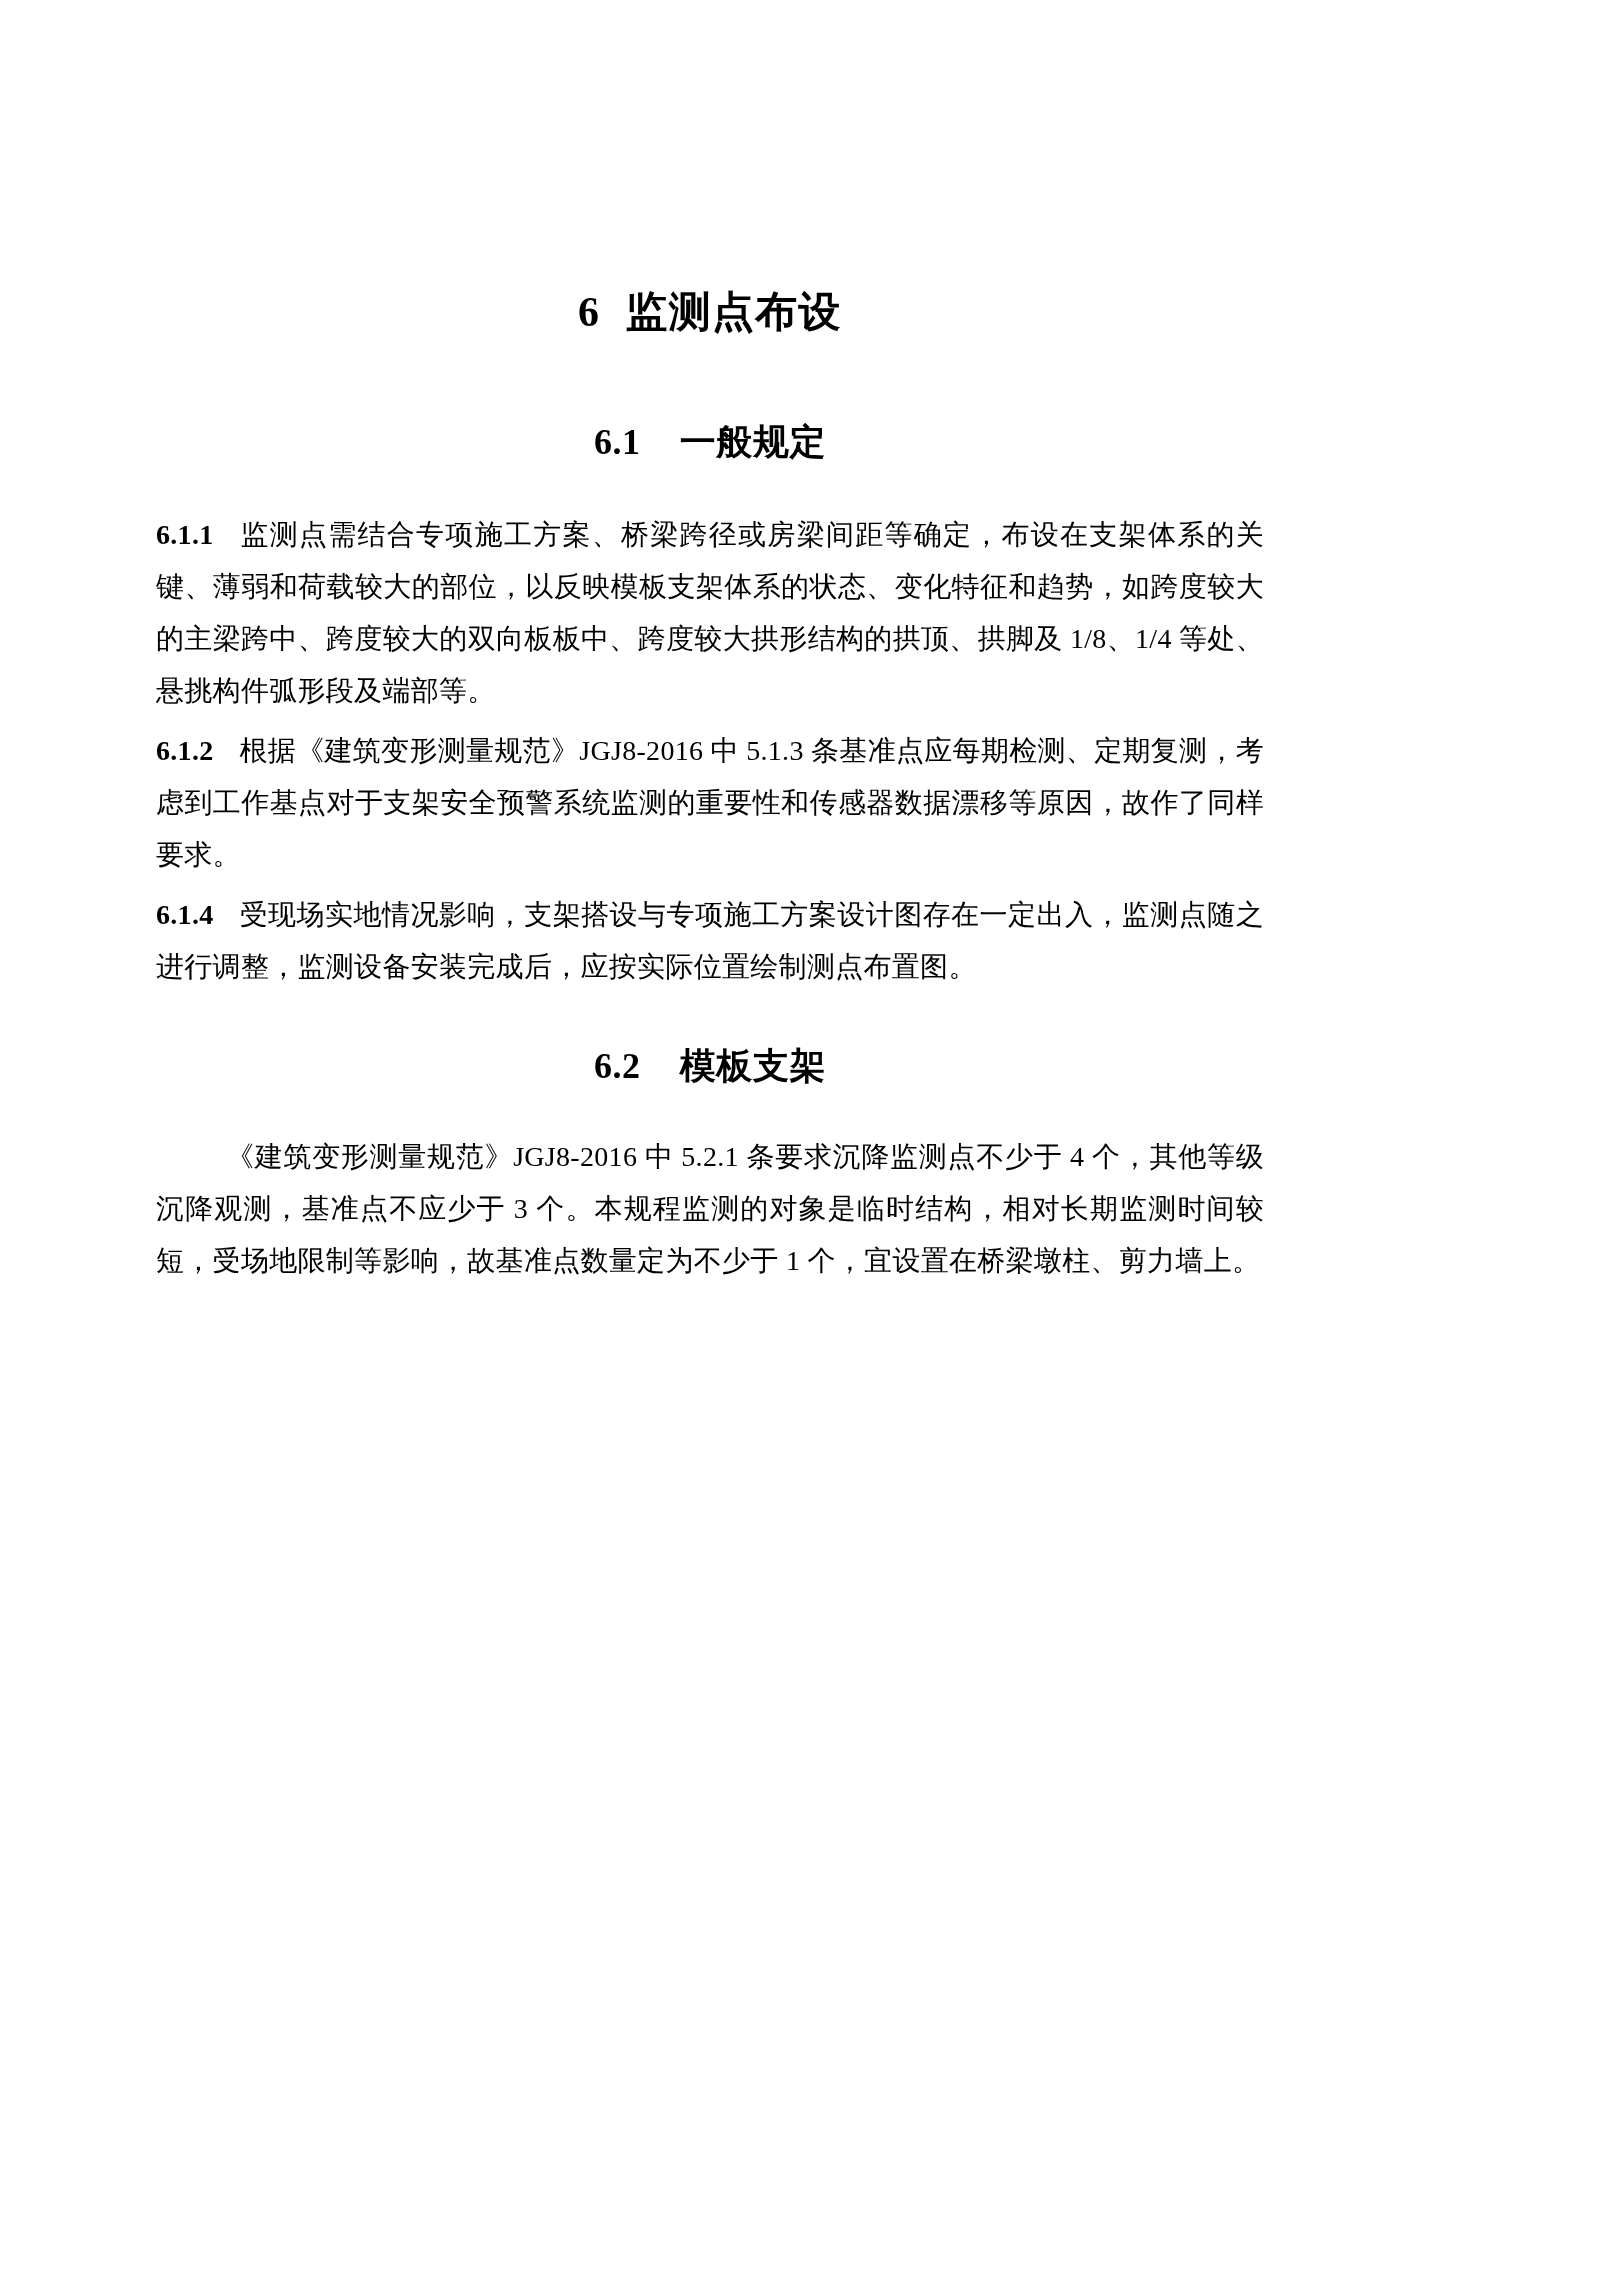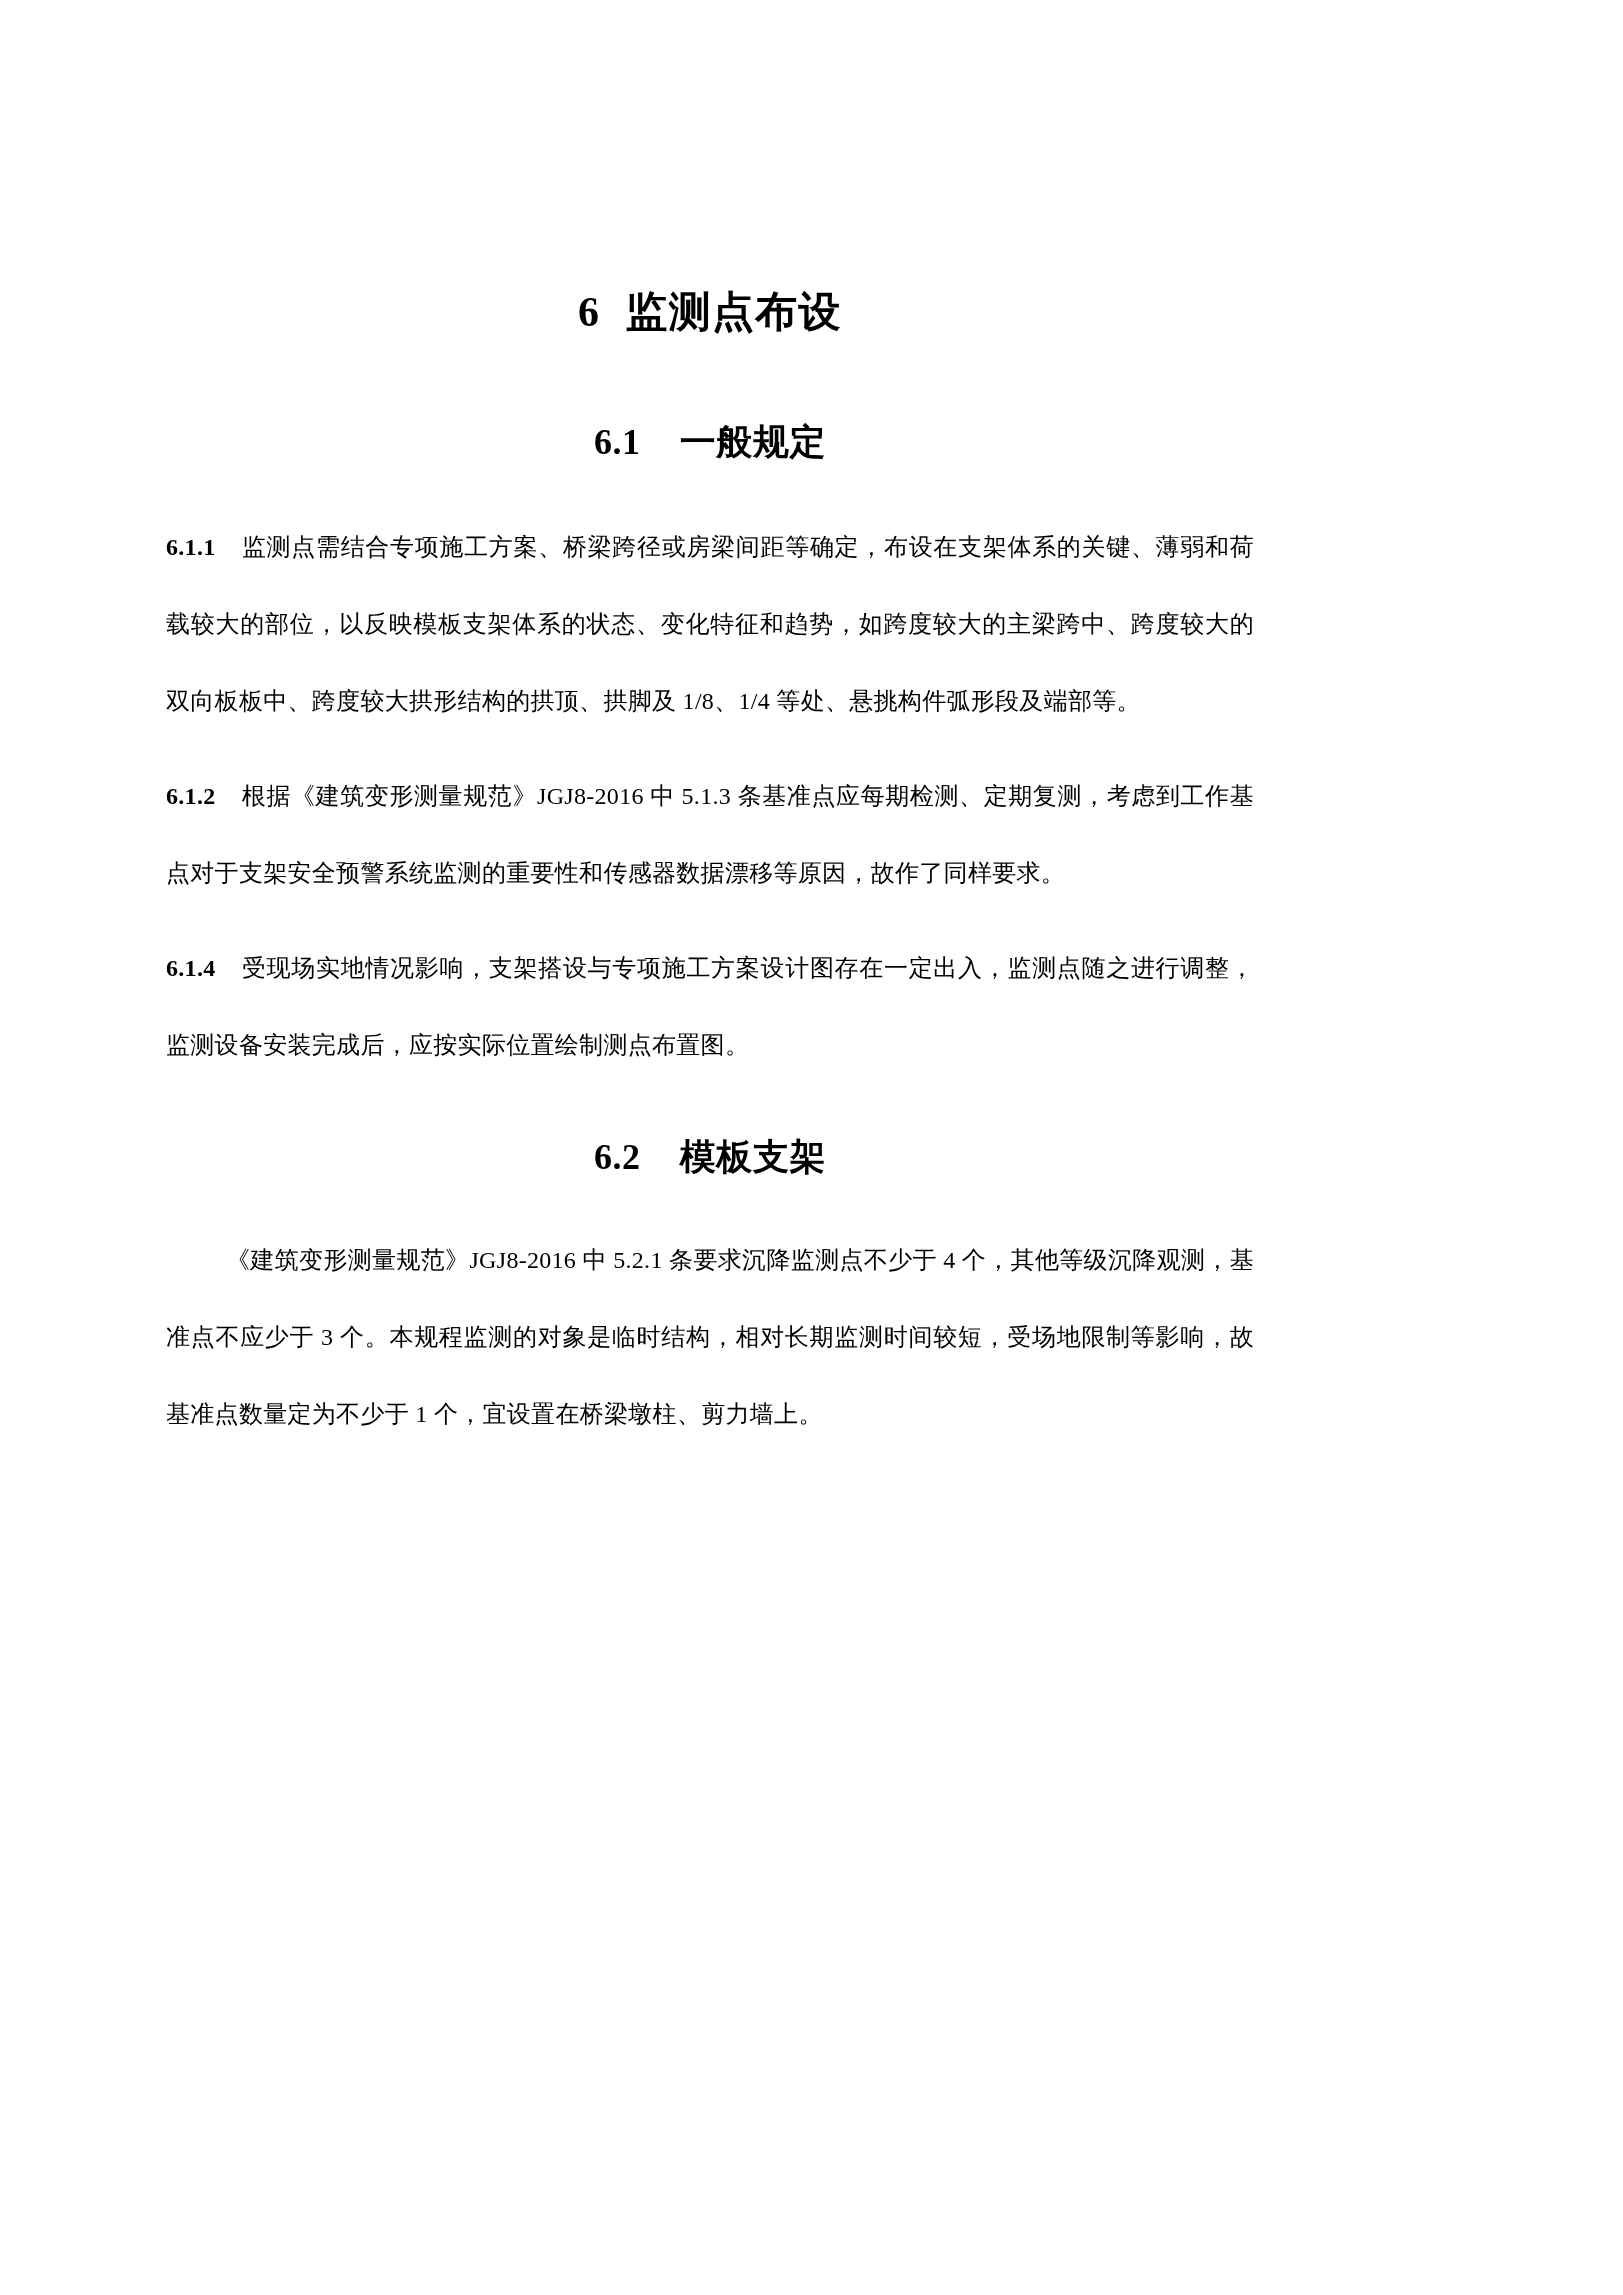--- a/index.html
+++ b/index.html
@@ -41,23 +41,23 @@
     letter-spacing: 0.6px;
   }
   .section-title .num {
     margin-right: 39px;
   }
   .st-61 { margin-top: 91px; }
   .st-62 { margin-top: 55px; text-align: center; }
   .body-block-1 { margin-top: 49px; }
   .body-block-2 { margin-top: 47px; }
   p.para {
-    margin: 18px;
-    font-size: 24px;
-    line-height: 77px;
+    margin: 8px;
+    font-size: 28px;
+    line-height: 52px;
     text-align: justify;
     letter-spacing: 0.3px;
   }
   p.para .clause-label {
     font-weight: bold;
     margin-right: 26px;
   }
   p.para.indent {
     text-indent: 2.5em;
   }

